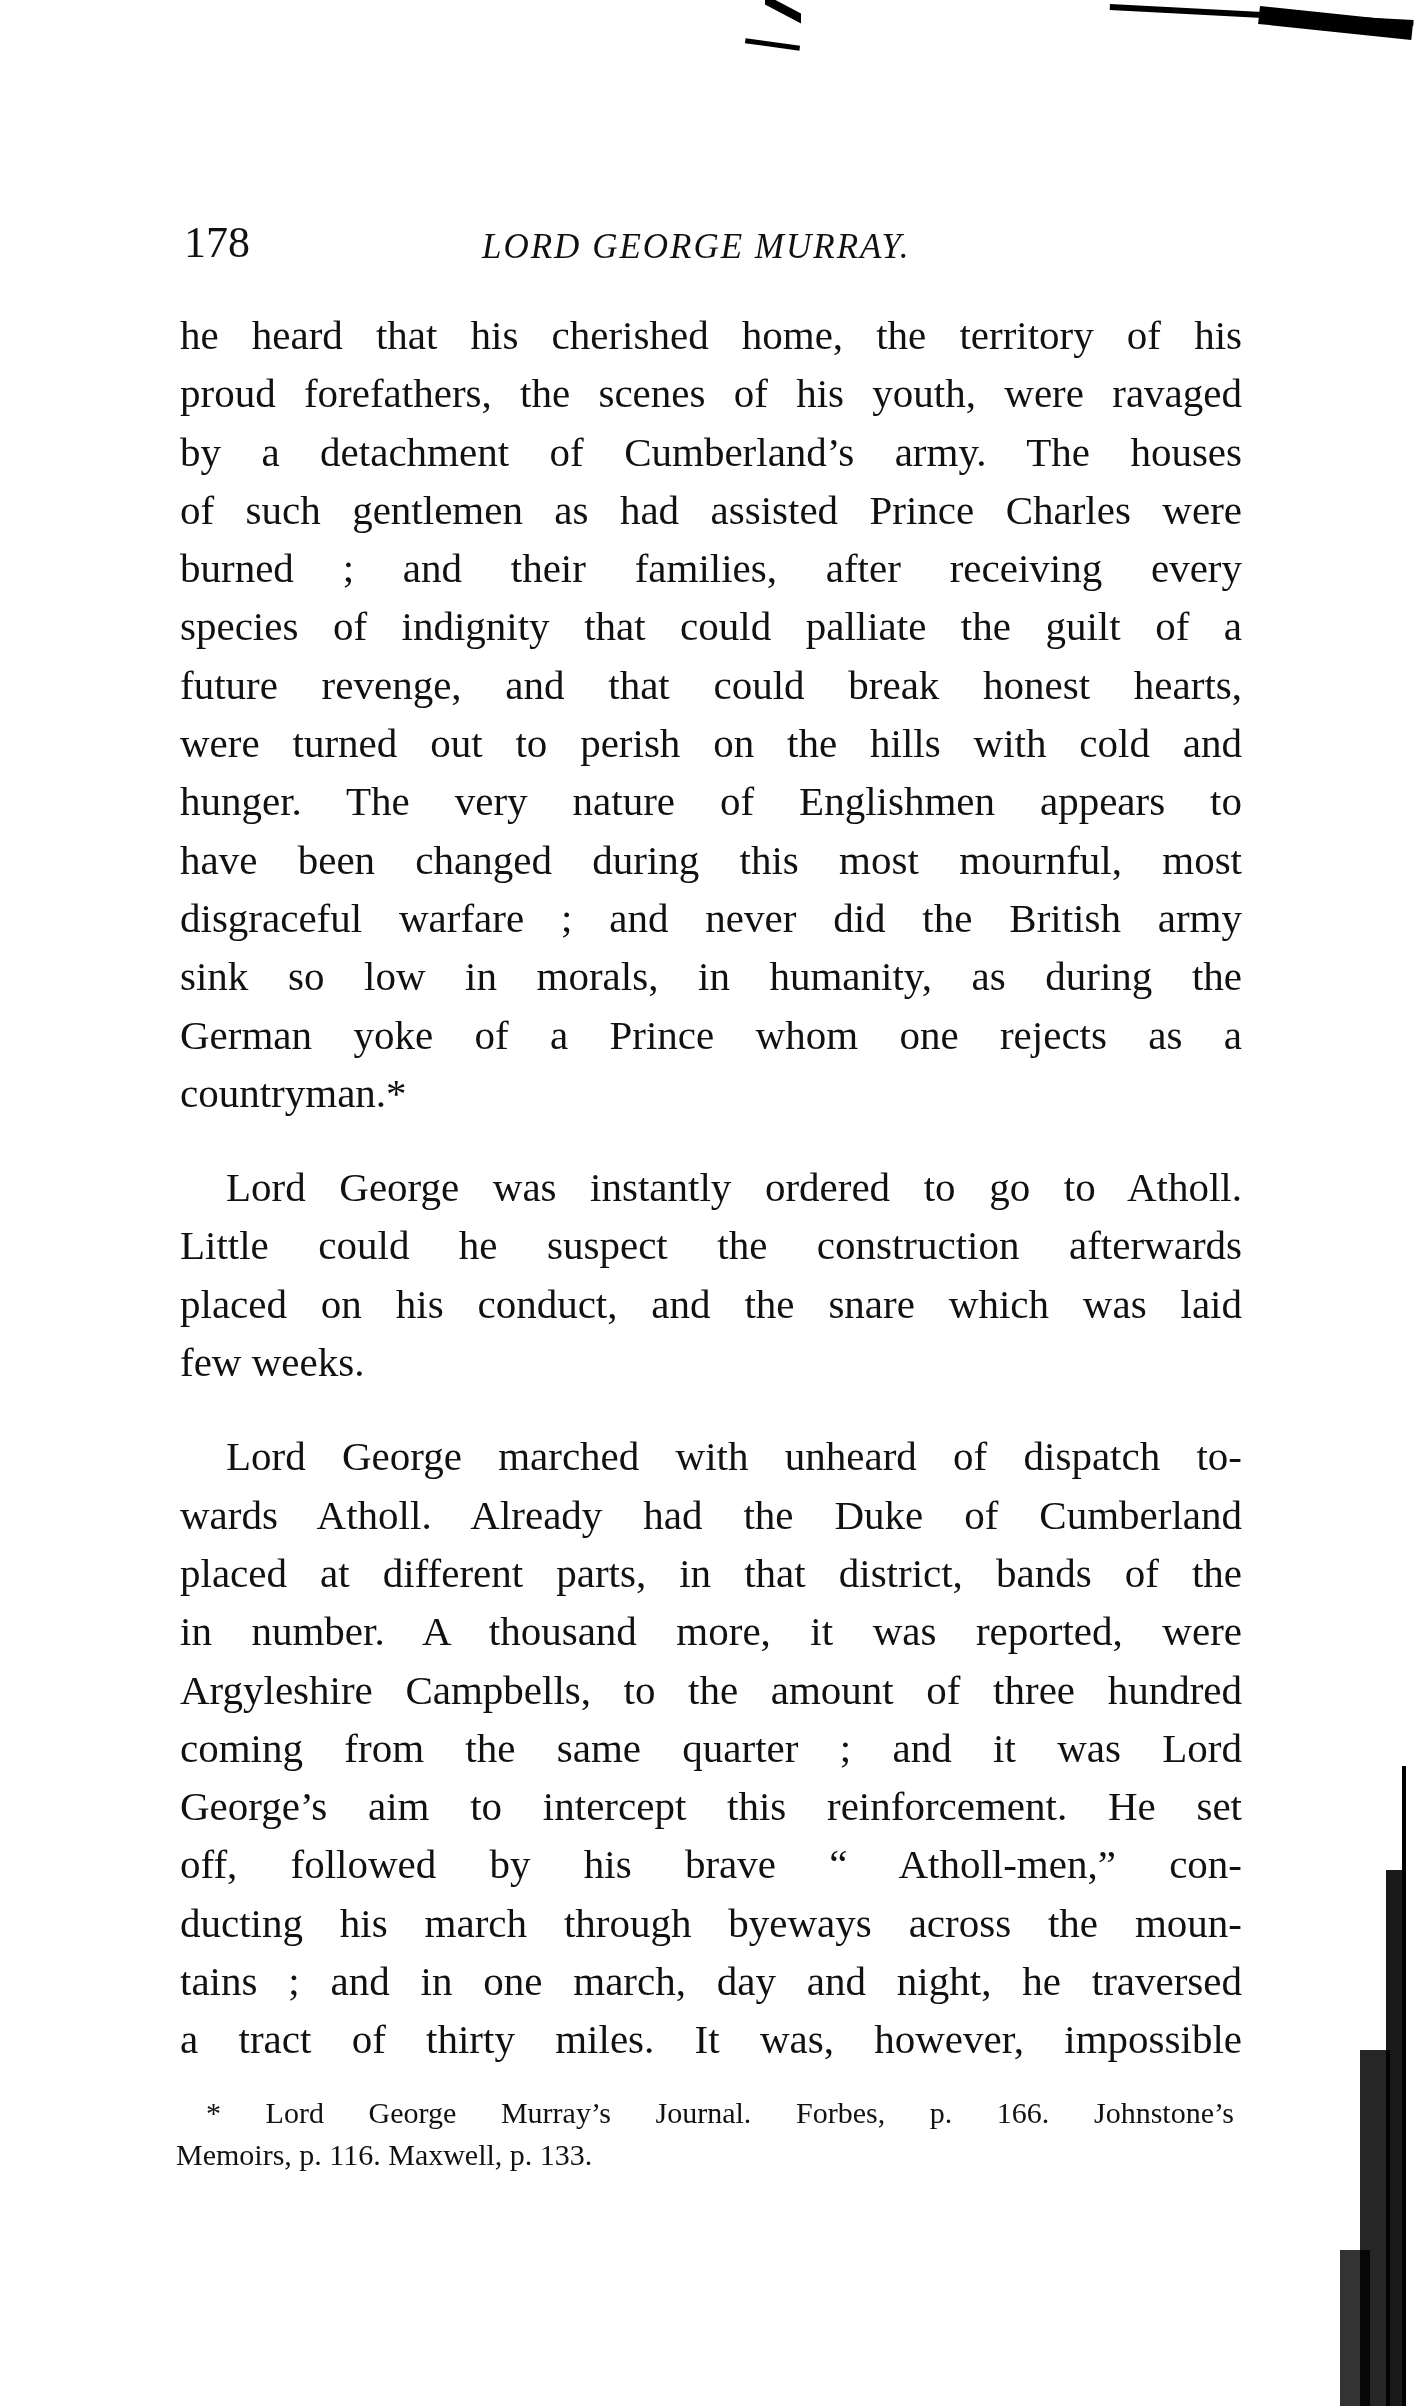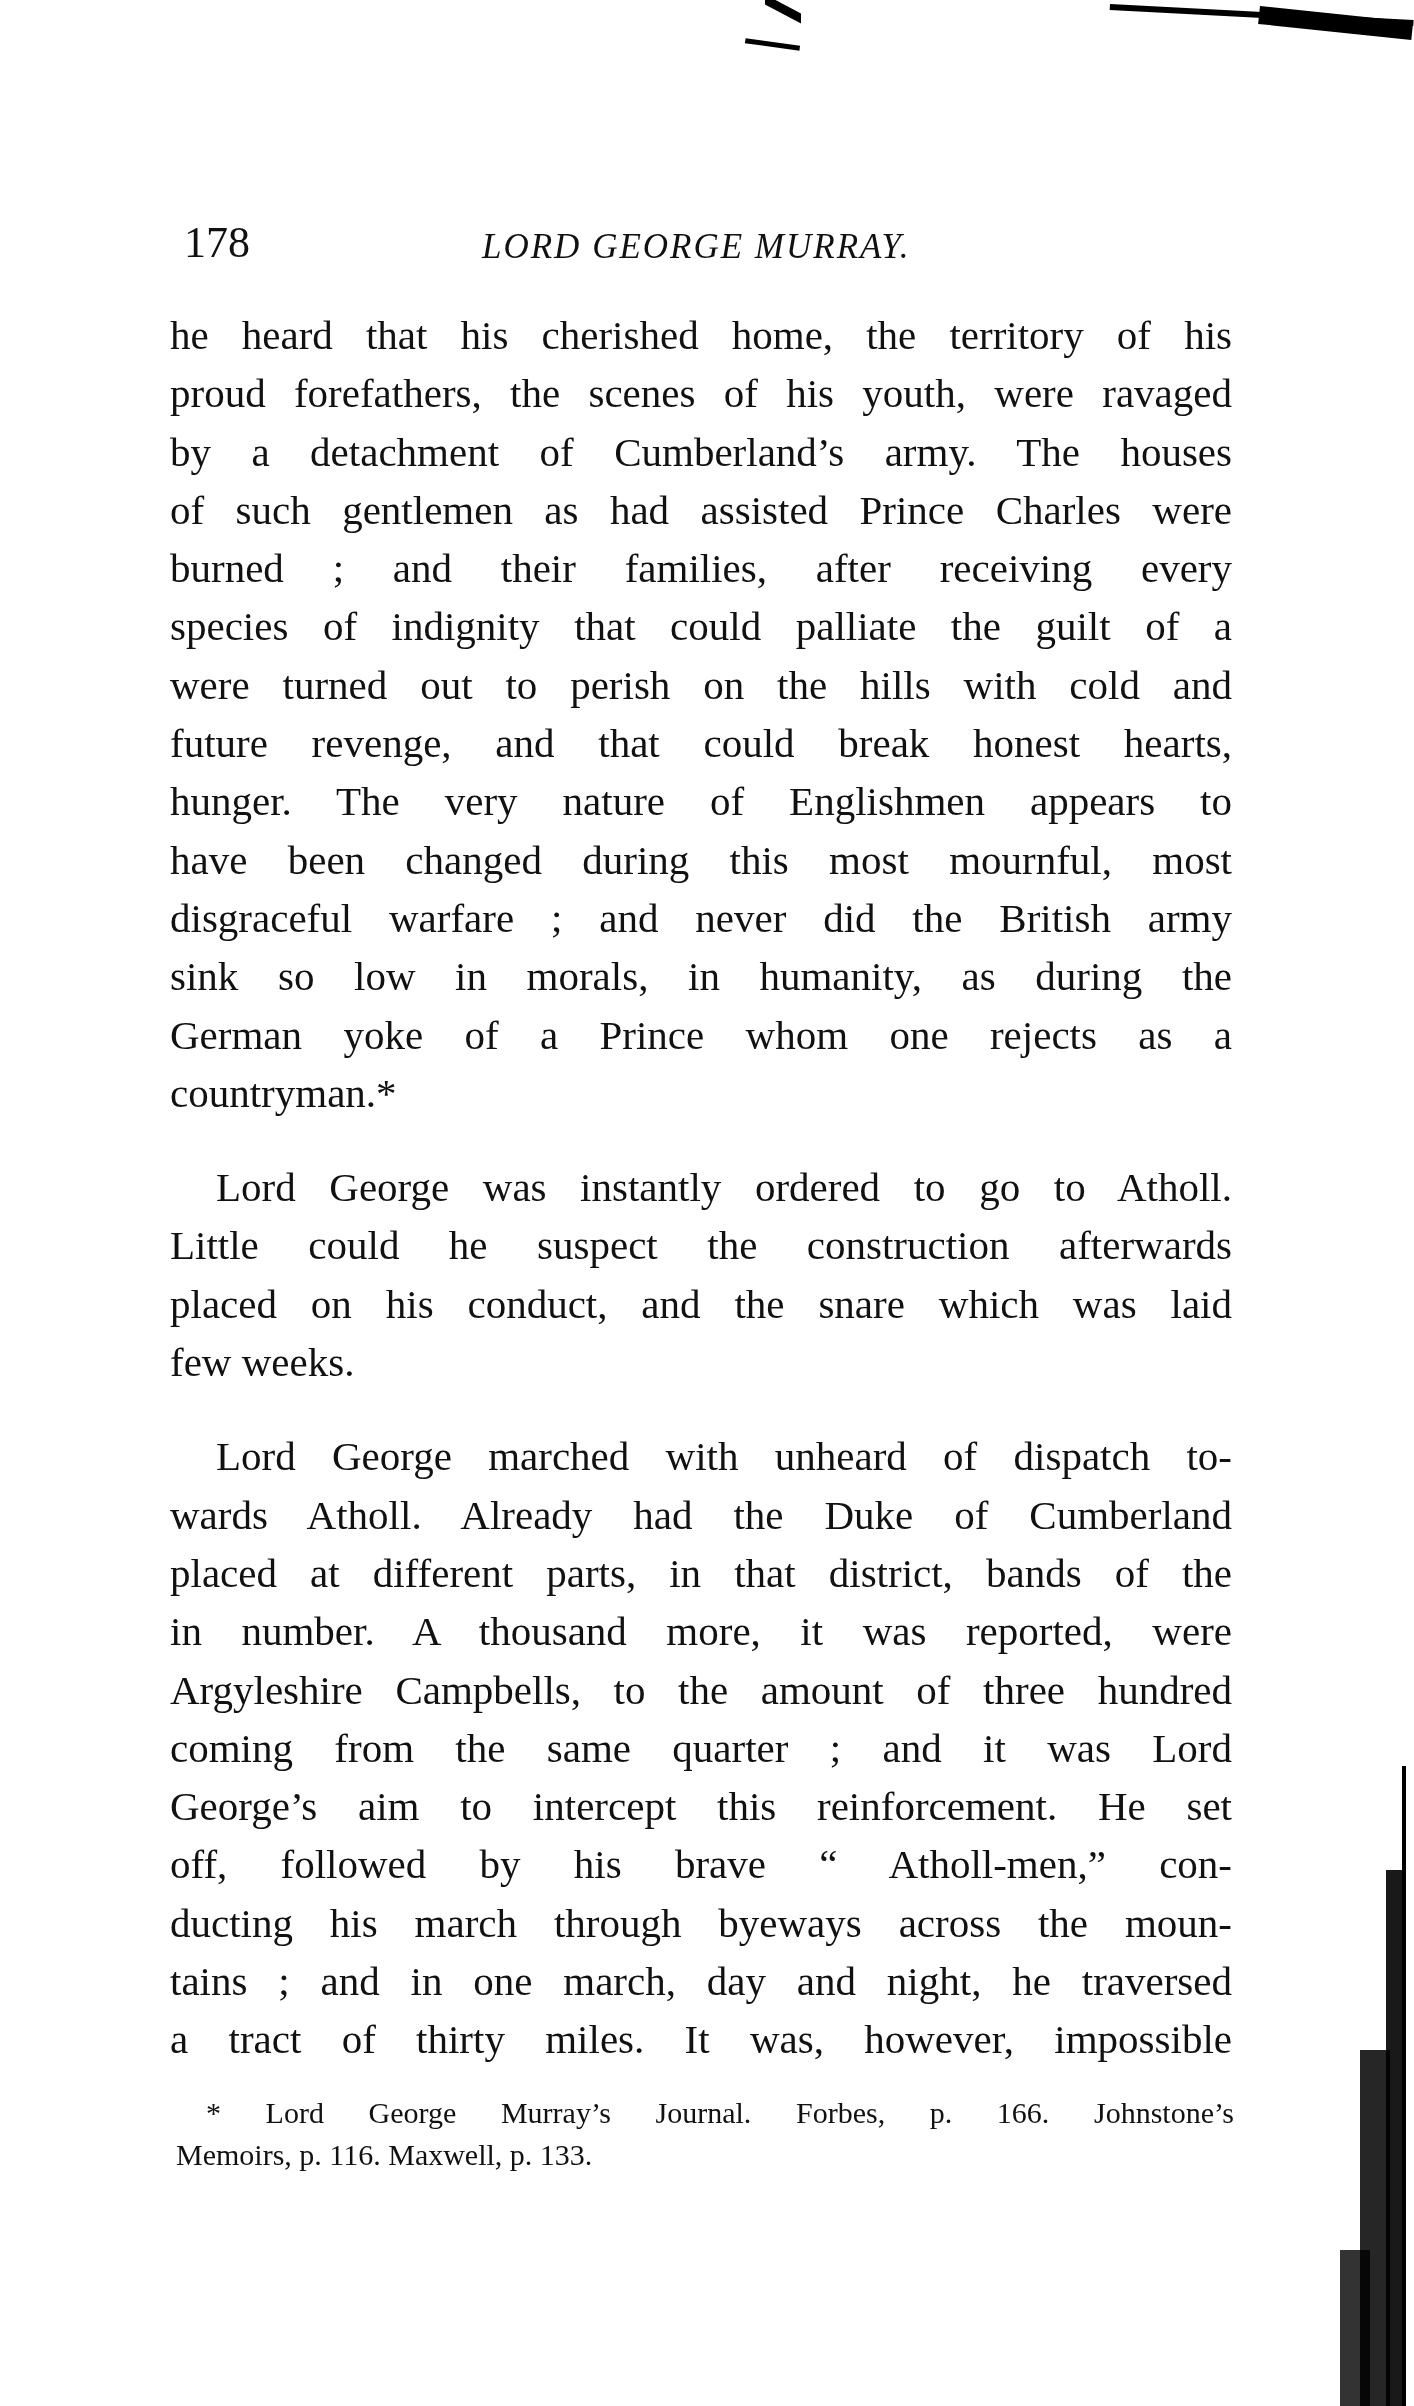--- a/index.html
+++ b/index.html
@@ -2,21 +2,21 @@
 <html><head>
 <meta charset="utf-8">
 <style>
   html, body { margin:0; padding:0; background:#ffffff; }
   body { width:1414px; height:2406px; position:relative; overflow:hidden;
          font-family:"Liberation Serif","DejaVu Serif",serif; color:#111; }
   .page { position:absolute; left:0; top:0; width:1296px; height:2406px; background:#fff; }
   .runhead { position:absolute; top:218px; left:184px; width:1060px; height:50px; }
   .pagenum { position:absolute; left:0; top:0; font-size:44px; line-height:50px; }
   .headtitle { position:absolute; left:298px; top:4px; font-size:35px; line-height:50px; font-style:italic; letter-spacing:2px; }
-  .body { position:absolute; left:170px; top:306px; width:1062px; }
+  .body { position:absolute; left:180px; top:306px; width:1062px; }
   .line { display:block; height:58.3px; line-height:58.3px; font-size:41px; white-space:nowrap;
           text-align:justify; text-align-last:justify; }
   .line.last { text-align-last:left; }
   .line.indent { padding-left:46px;margin-top:36px; }
   .footnote { position:absolute; left:176px; top:2092px; width:1058px; }
   .fline { display:block; height:42px; line-height:42px; font-size:30px; white-space:nowrap;
            text-align:justify; text-align-last:justify; }
   .fline.first { padding-left:30px; }
   .fline.last { text-align-last:left; }
   .mark { position:absolute; background:#000; }
@@ -40,22 +40,22 @@
     <span class="headtitle">LORD GEORGE MURRAY.</span>
   </div>
 
   <div class="body">
     <span class="line">he heard that his cherished home, the territory of his</span>
     <span class="line">proud forefathers, the scenes of his youth, were ravaged</span>
     <span class="line">by a detachment of Cumberland’s army.  The houses</span>
     <span class="line">of such gentlemen as had assisted Prince Charles were</span>
     <span class="line">burned ; and their families, after receiving every</span>
     <span class="line">species of indignity that could palliate the guilt of a</span>
+    <span class="line">future revenge, and that could break honest hearts,</span>
     <span class="line">were turned out to perish on the hills with cold and</span>
-    <span class="line">future revenge, and that could break honest hearts,</span>
     <span class="line">hunger.  The very nature of Englishmen appears to</span>
     <span class="line">have been changed during this most mournful, most</span>
     <span class="line">disgraceful warfare ; and never did the British army</span>
     <span class="line">sink so low in morals, in humanity, as during the</span>
     <span class="line">German yoke of a Prince whom one rejects as a</span>
     <span class="line last">countryman.*</span>
     <span class="line indent">Lord George was instantly ordered to go to Atholl.</span>
     <span class="line">Little could he suspect the construction afterwards</span>
     <span class="line">placed on his conduct, and the snare which was laid</span>
     <span class="line last">few weeks.</span>

